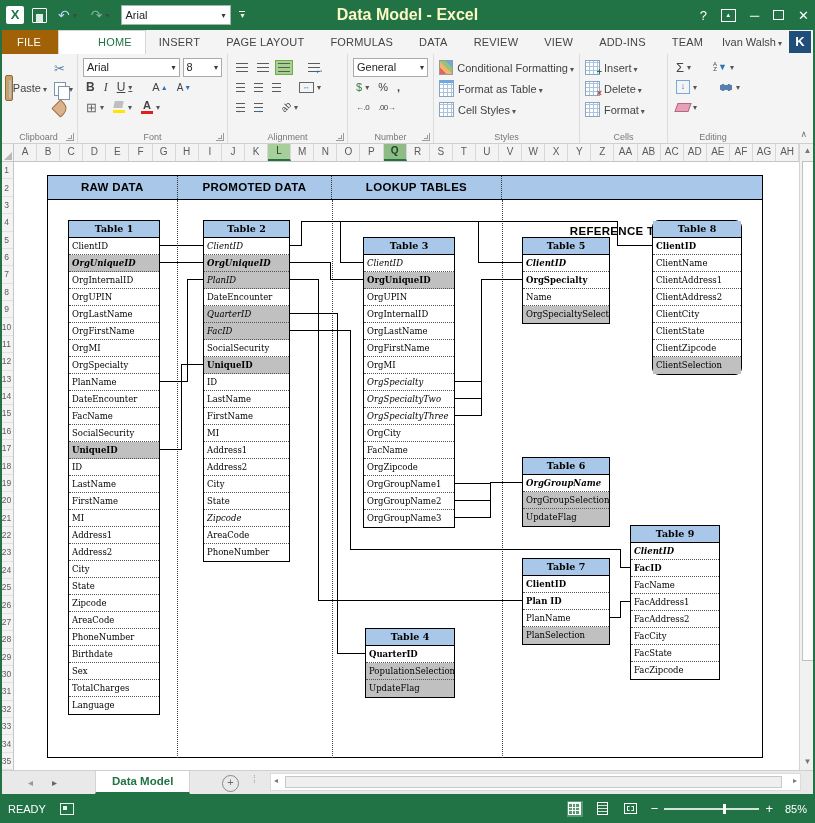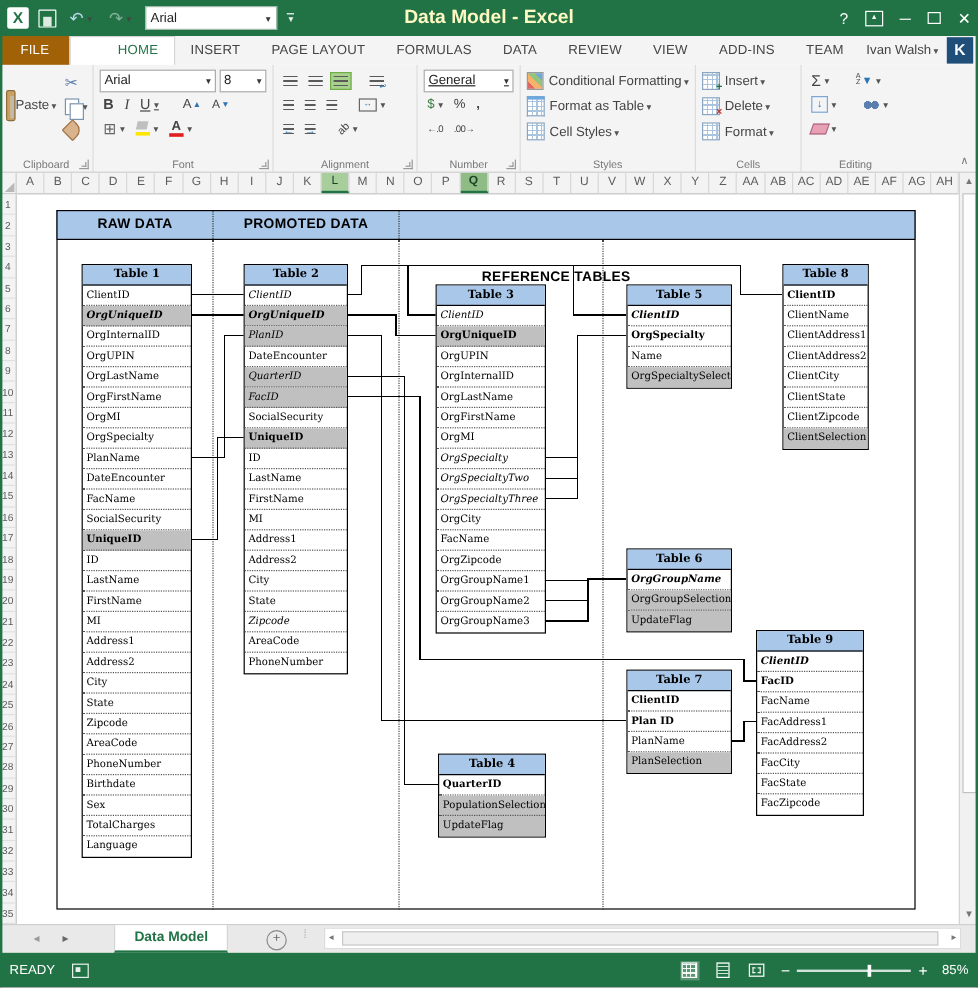--- a/index.html
+++ b/index.html
@@ -337,21 +337,21 @@
         <span class="rbtn dd" data-interactable="true">
             <span class="i-orient" data-interactable="false">ab</span>
           </span>
       </div>
       <div class="glabel" data-interactable="false">Alignment</div>
       <span class="launcher" data-interactable="true"></span>
     </div>
 
     <div class="rgroup" style="width:86px;" data-interactable="false">
       <div class="rrow">
-        <span class="combo" style="width:74px;text-decoration:underline;" data-interactable="true">
+        <span class="combo" style="width:74px;" data-interactable="true">
             <span data-interactable="false">General</span>
             <span class="dd" data-interactable="false"></span>
           </span>
       </div>
       <div class="rrow">
         <span class="rbtn dd" data-interactable="true">
             <span class="i-coin" data-interactable="false">$</span>
           </span>
         <span class="rbtn" data-interactable="true">%</span>
         <span class="rbtn" style="font-weight:bold;" data-interactable="true">,</span>
@@ -500,20 +500,21 @@
       <div class="rowh" data-interactable="true">33</div>
       <div class="rowh" data-interactable="true">34</div>
       <div class="rowh" data-interactable="true">35</div>
     </div>
   <div class="sheetbg" data-interactable="true"></div>
 
   <div class="outerbox" data-interactable="true"></div>
   <div class="band" data-interactable="true">
       <div class="bsec" data-interactable="false" style="width: 130px;">RAW DATA</div>
       <div class="bsec" data-interactable="false" style="width: 155px;">PROMOTED DATA</div>
+      <div class="bsec" data-interactable="false" style="width: 170px;">LOOKUP TABLES</div>
       <div class="bsec" data-interactable="false" style="width: 261px;">REFERENCE TABLES</div>
     </div>
   <div data-interactable="false">
       <div class="vdot" data-interactable="false" style="left: 177px;"></div>
       <div class="vdot" data-interactable="false" style="left: 332px;"></div>
       <div class="vdot" data-interactable="false" style="left: 502px;"></div>
     </div>
   <svg class="conn" data-interactable="false">
       <polyline points="160,245.5 203,245.5" data-interactable="false"></polyline>
       <polyline points="160,262.5 203,262.5" data-interactable="false"></polyline>
@@ -626,21 +627,21 @@
         <div class="fld gray" data-interactable="false">OrgGroupSelection</div>
         <div class="fld gray" data-interactable="false">UpdateFlag</div>
       </div>
       <div class="dtable" data-interactable="true" style="left: 522px; top: 558px; width: 88px;">
         <div class="thdr" data-interactable="false">Table 7</div>
         <div class="fld bold" data-interactable="false">ClientID</div>
         <div class="fld bold" data-interactable="false">Plan ID</div>
         <div class="fld" data-interactable="false">PlanName</div>
         <div class="fld gray" data-interactable="false">PlanSelection</div>
       </div>
-      <div class="dtable" data-interactable="true" style="left: 652px; top: 220px; width: 72px;">
+      <div class="dtable" data-interactable="true" style="left: 652px; top: 220px; width: 90px; border-radius: 7px;">
         <div class="thdr" data-interactable="false">Table 8</div>
         <div class="fld bold" data-interactable="false">ClientID</div>
         <div class="fld" data-interactable="false">ClientName</div>
         <div class="fld" data-interactable="false">ClientAddress1</div>
         <div class="fld" data-interactable="false">ClientAddress2</div>
         <div class="fld" data-interactable="false">ClientCity</div>
         <div class="fld" data-interactable="false">ClientState</div>
         <div class="fld" data-interactable="false">ClientZipcode</div>
         <div class="fld gray" data-interactable="false">ClientSelection</div>
       </div>

